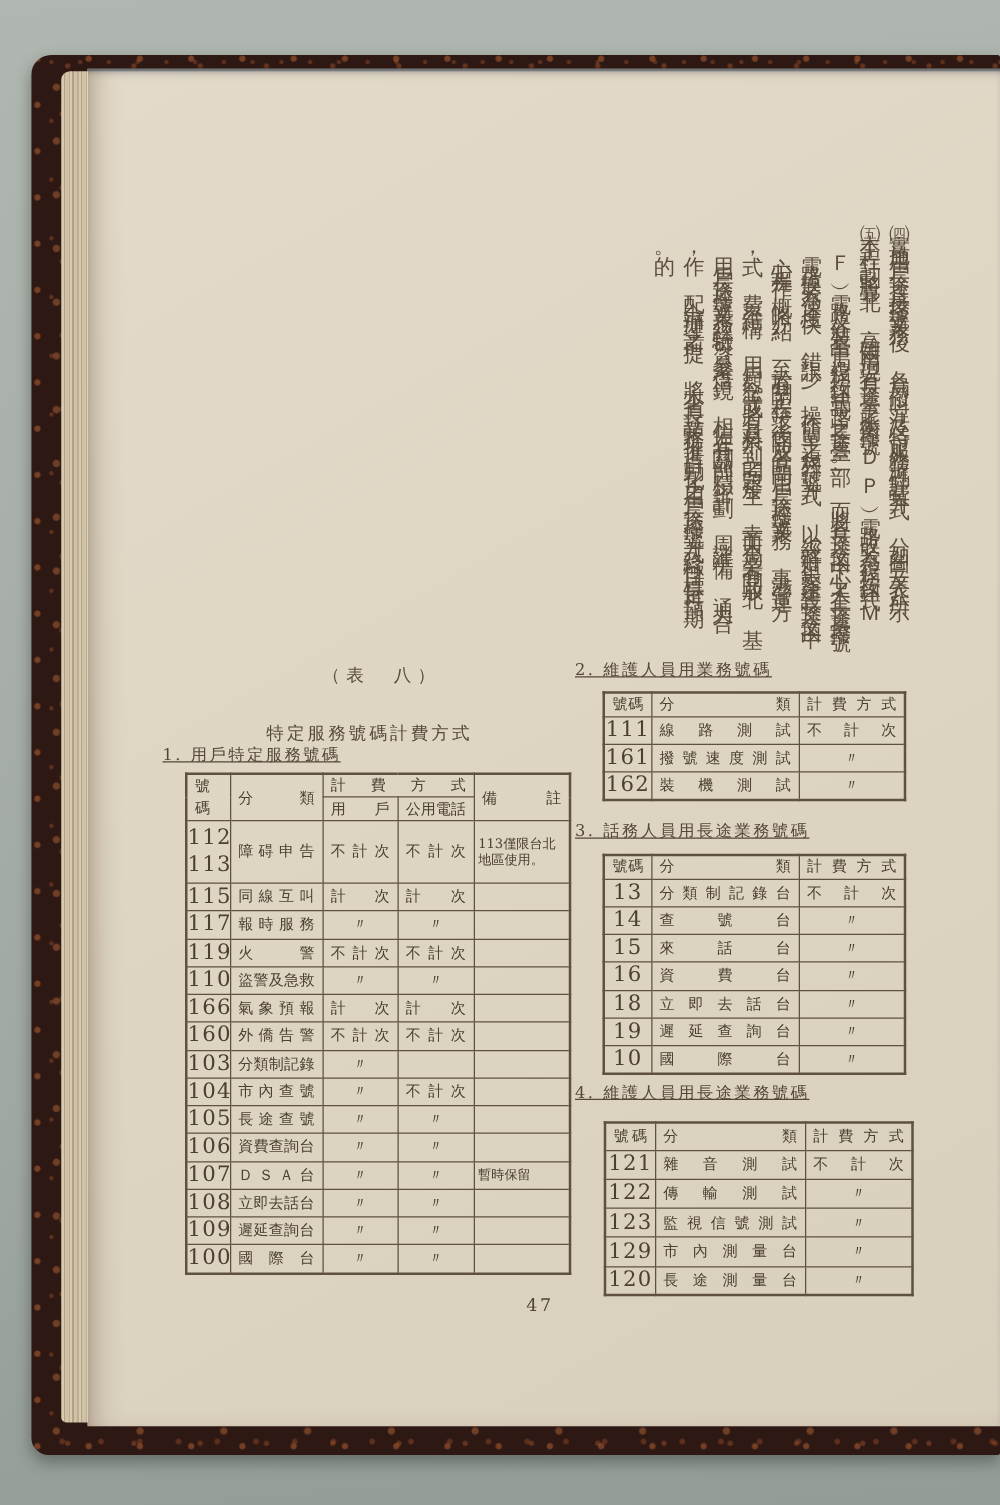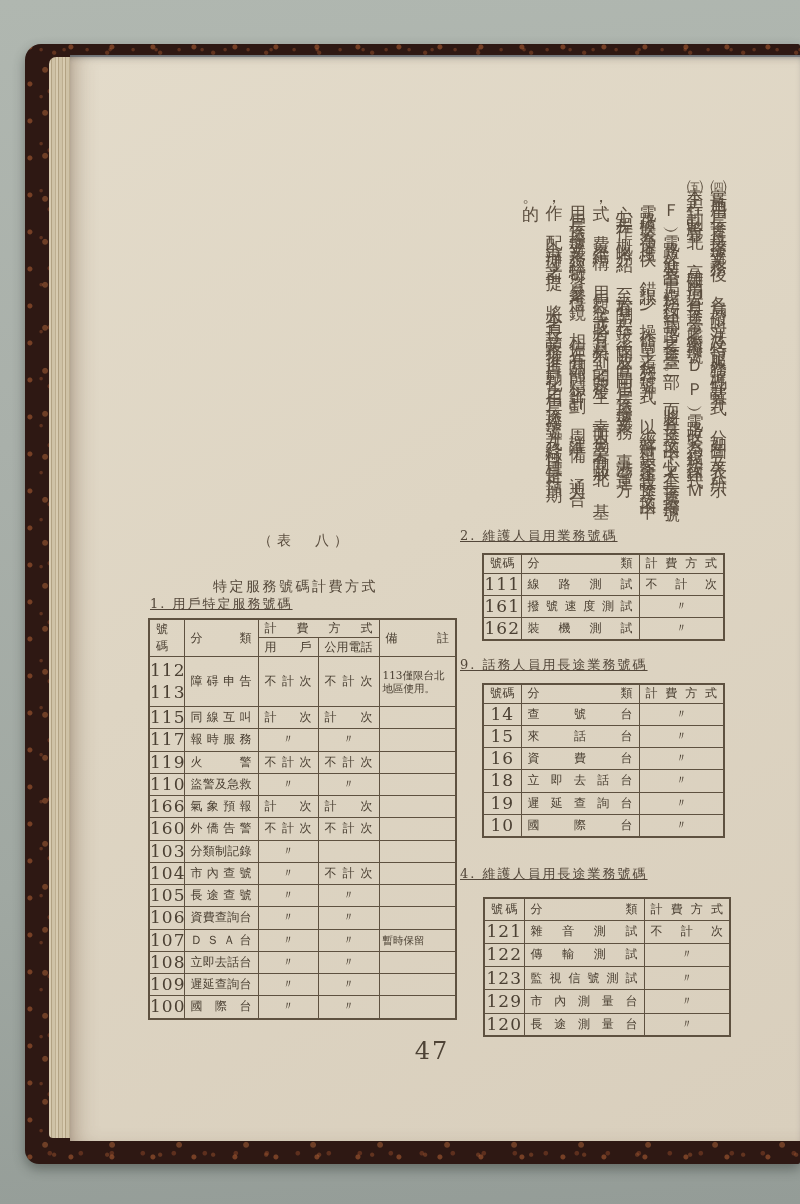--- a/index.html
+++ b/index.html
@@ -43,21 +43,21 @@
     position:absolute;top:113px;right:70px;height:334px;
     writing-mode:vertical-rl;text-orientation:upright;
     font-size:17px;letter-spacing:6.5px;line-height:23.5px;
     color:#5a4d3e;text-align:start;
   }
   .vtext p{margin:0;padding-top:23.5px;text-indent:-23.5px;}
   
   .tcaption{position:absolute;left:156px;top:477px;font-size:14px;letter-spacing:5px;color:#5a4d3e;margin-left:32px;}
   .ttitle{position:absolute;left:143px;top:504px;font-size:14px;letter-spacing:2.5px;color:#55493b;margin-top:19px;}
   .tlabel{position:absolute;font-size:13px;letter-spacing:2px;color:#53473a;text-decoration:underline;}
-  .l1{left:60px;top:540px;margin-left:20px;}
+  .l1{left:60px;top:540px;}
   .l2{left:390px;top:472px;}
   .l3{left:390px;top:601px;}
   .l4{left:390px;top:779px;margin-top:31px;}
   
   table{position:absolute;border-collapse:collapse;table-layout:fixed;color:#4b4033;border:2px solid #5e5140;background:transparent;}
   th,td{border:1px solid #5e5140;font-weight:normal;padding:0;overflow:hidden;font-size:12px;vertical-align:middle;}
   .jst{text-align:justify;text-align-last:justify;padding:0 6px;}
   .c-num{text-align:center;font-size:17px;letter-spacing:1px;white-space:pre-line;line-height:1.25;}
   .ditto{text-align:center;font-size:12px;}
   .c-note{font-size:10.5px;line-height:1.2;padding:1px 3px;text-align:left;text-align-last:left;}
@@ -79,21 +79,21 @@
   #t2 thead tr,#t3 thead tr{height:19px}
   #t2 tbody tr{height:21px}
   #t3 tbody tr{height:21px}
   #t4{left:413px;top:842px;width:246px;}
   #t4 col:nth-child(1){width:40px}
   #t4 col:nth-child(2){width:120px}
   #t4 col:nth-child(3){width:86px}
   #t4 thead tr{height:22px}
   #t4 tbody tr{height:23.3px}
   
-  .pagenum{position:absolute;left:322px;top:982px;width:80px;text-align:center;font-size:24px;letter-spacing:2px;color:#4e4336;}
+  .pagenum{position:absolute;left:322px;top:982px;width:80px;text-align:center;font-size:14px;letter-spacing:2px;color:#4e4336;}
 </style>
 </head>
 <body>
 
 <div class="book-cover"></div>
 <div class="page-stack"></div>
 
 <div class="page">
 
   <div class="vtext">
@@ -261,36 +261,41 @@
           <td class="ditto">〃</td>
         </tr>
         <tr>
           <td class="c-num">162</td>
           <td class="jst">裝機測試</td>
           <td class="ditto">〃</td>
         </tr>
       </tbody>
     </table>
 
-  <div class="tlabel l3">9. 話務人員用長途業務號碼</div>
+  <div class="tlabel l3">3. 話務人員用長途業務號碼</div>
   <table id="t3">
       <colgroup>
         <col>
         <col>
         <col>
       </colgroup>
       <thead>
         <tr>
           <th class="jst">號碼</th>
           <th class="jst">分類</th>
           <th class="jst">計費方式</th>
         </tr>
       </thead>
       <tbody>
         <tr>
+          <td class="c-num">13</td>
+          <td class="jst">分類制記錄台</td>
+          <td class="jst">不計次</td>
+        </tr>
+        <tr>
           <td class="c-num">14</td>
           <td class="jst">查號台</td>
           <td class="ditto">〃</td>
         </tr>
         <tr>
           <td class="c-num">15</td>
           <td class="jst">來話台</td>
           <td class="ditto">〃</td>
         </tr>
         <tr>

